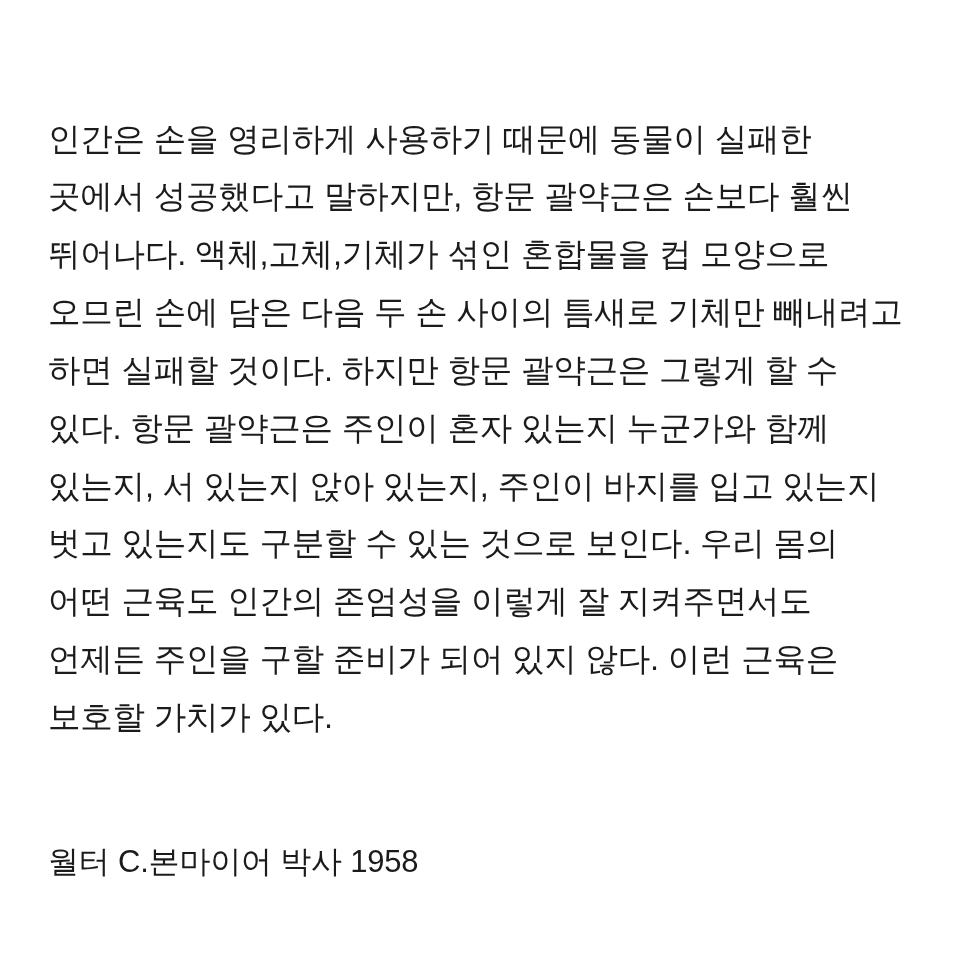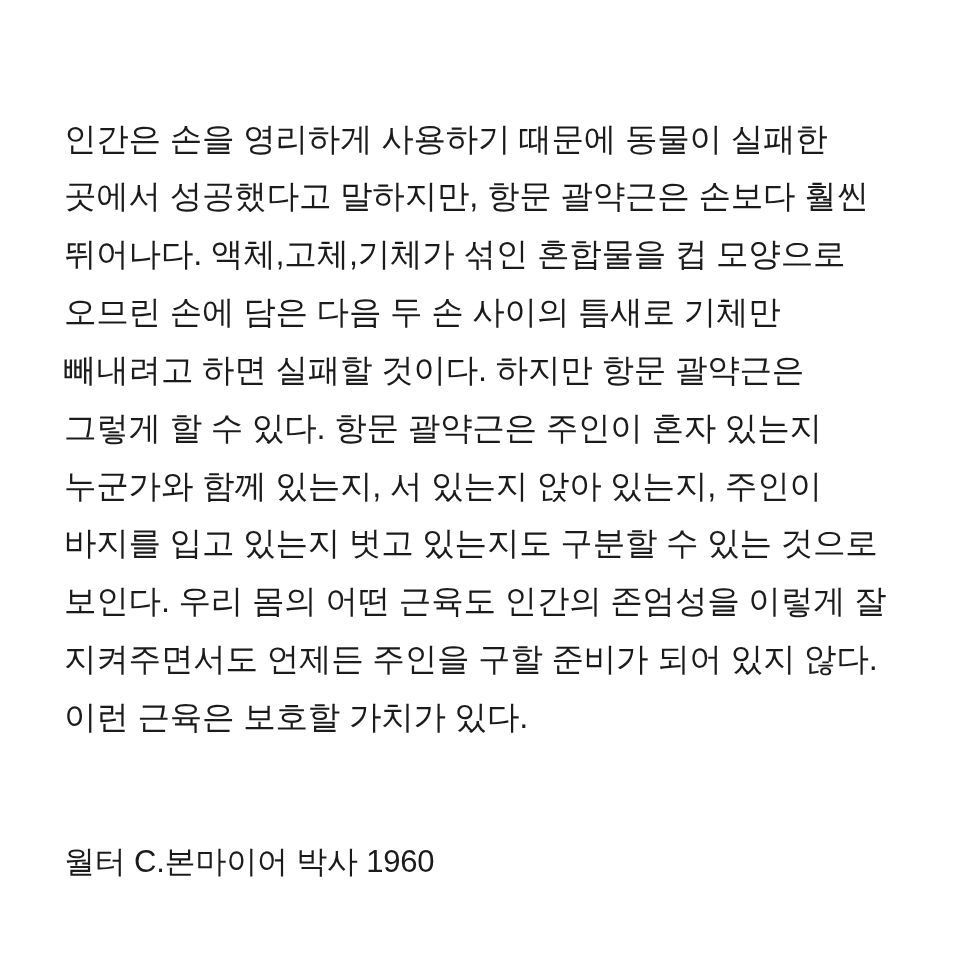--- a/index.html
+++ b/index.html
@@ -11,21 +11,21 @@
     height: 978px;
     background: #ffffff;
     font-family: "Liberation Sans", "DejaVu Sans", sans-serif;
     overflow: hidden;
   }
   .page {
     box-sizing: border-box;
     width: 966px;
     height: 978px;
     background: #ffffff;
-    padding: 78px 58px 0 64px;
+    padding: 78px 58px 0 48px;
     display: flex;
     flex-direction: column;
   }
   .body-text {
     font-size: 32.5px;
     line-height: 1.78;
     color: #1b1b1b;
     letter-spacing: -0.2px;
     word-break: keep-all;
     text-align: left;
@@ -37,14 +37,14 @@
     line-height: 1.6;
     color: #1b1b1b;
     letter-spacing: -0.2px;
   }
 </style>
 </head>
 <body>
 
 <div class="page">
   <p class="body-text">인간은 손을 영리하게 사용하기 때문에 동물이 실패한 곳에서 성공했다고 말하지만, 항문 괄약근은 손보다 훨씬 뛰어나다. 액체,고체,기체가 섞인 혼합물을 컵 모양으로 오므린 손에 담은 다음 두 손 사이의 틈새로 기체만 빼내려고 하면 실패할 것이다. 하지만 항문 괄약근은 그렇게 할 수 있다. 항문 괄약근은 주인이 혼자 있는지 누군가와 함께 있는지, 서 있는지 앉아 있는지, 주인이 바지를 입고 있는지 벗고 있는지도 구분할 수 있는 것으로 보인다. 우리 몸의 어떤 근육도 인간의 존엄성을 이렇게 잘 지켜주면서도 언제든 주인을 구할 준비가 되어 있지 않다. 이런 근육은 보호할 가치가 있다.</p>
-  <p class="attribution">월터 C.본마이어 박사 1960</p>
+  <p class="attribution">월터 C.본마이어 박사 1958</p>
 </div>
 
 </body></html>

